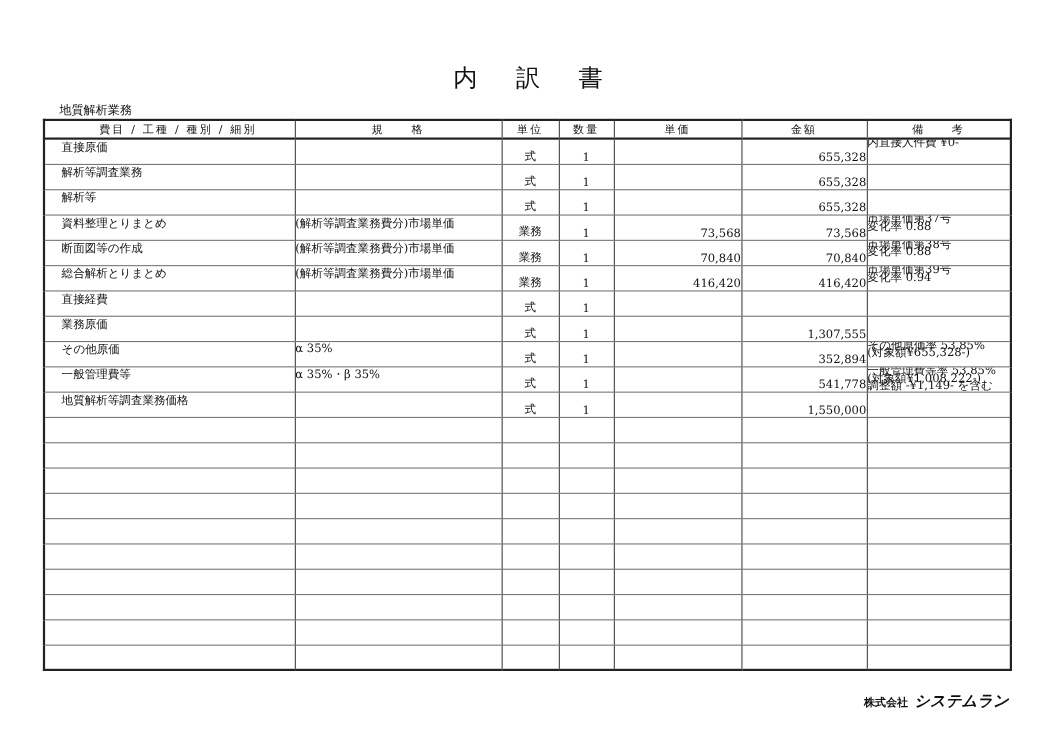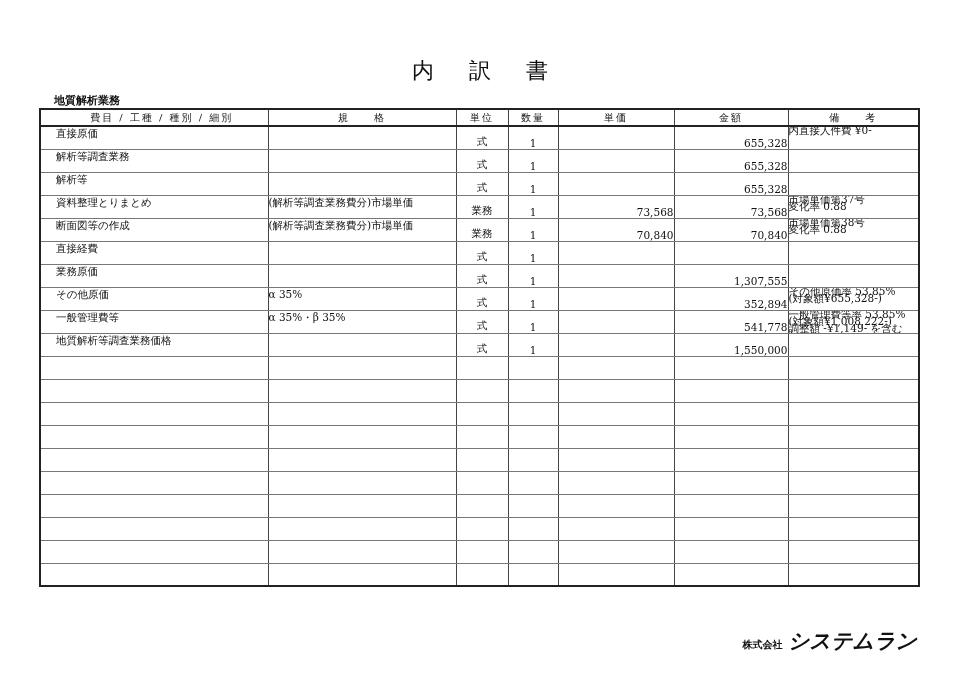--- a/index.html
+++ b/index.html
@@ -1,21 +1,21 @@
 <!DOCTYPE html>
 <html><head>
 <meta charset="utf-8">
 <style>
   html, body { margin: 0; padding: 0; background: #ffffff; }
   body { width: 960px; height: 679px; position: relative; overflow: hidden;
          font-family: "DejaVu Serif", "Liberation Serif", serif; color: #111; }
   .title { position: absolute; top: 56px; left: 0; width: 960px; text-align: center;
            font-size: 22px; letter-spacing: 0; }
   .title span { display: inline-block; margin: 0 14px; }
-  .project { position: absolute; left: 54px; top: 93px; font-size: 11px; font-weight: bold; }
+  .project { position: absolute; left: 54px; top: 93px; font-size: 11px; }
   table.grid { position: absolute; left: 39px; top: 108px; border-collapse: collapse;
                table-layout: fixed; width: 879px; }
   table.grid th, table.grid td { border-left: 1px solid #444; border-right: 1px solid #444;
                border-bottom: 1px solid #777; padding: 0; font-size: 10.5px; overflow: hidden; }
   table.grid thead th { height: 15px; font-weight: normal; text-align: center;
                border-top: 2px solid #222; border-bottom: 2px solid #222; font-size: 10px; letter-spacing: 2px; }
   table.grid tbody tr { height: 23px; margin-left: 24px; }
   table.grid tbody tr:last-child td { border-bottom: 2px solid #222; }
   table.grid td:first-child, table.grid th:first-child { border-left: 2px solid #222; padding-left: 15px; }
   table.grid td:last-child, table.grid th:last-child { border-right: 2px solid #222; }
@@ -24,21 +24,21 @@
   td.unit, td.qty { vertical-align: bottom; text-align: center; padding-bottom: 1px; }
   td.price, td.amount { vertical-align: bottom; text-align: right; padding-right: 3px; padding-bottom: 1px; font-size: 11px; }
   td.note { vertical-align: top; font-size: 5.5px; line-height: 7px; padding: 2px 0 0 3px; white-space: nowrap; }
   .lvl0 { padding-left: 12px; }
   .lvl1 { padding-left: 22px; }
   .lvl2 { padding-left: 33px; }
   .lvl3 { padding-left: 46px; }
   .company { position: absolute; right: 43px; top: 627px; font-family: "DejaVu Sans", "Liberation Sans", sans-serif;
              font-weight: bold; }
   .company .prefix { font-size: 10px; margin-left: 40px; }
-  .company .name { font-size: 21px; font-style: italic; letter-spacing: 0; }
+  .company .name { font-size: 14px; font-style: italic; letter-spacing: 0; }
 </style>
 </head>
 <body>
 
 <div class="title">
   <span>内</span>
   <span>訳</span>
   <span>書</span>
 </div>
 
@@ -113,20 +113,32 @@
         <td class="unit">業務</td>
         <td class="qty">1</td>
         <td class="price">70,840</td>
         <td class="amount">70,840</td>
         <td class="note">
           <div>市場単価第38号</div>
           <div>変化率 0.88</div>
         </td>
       </tr>
       <tr>
+        <td class="name lvl3">総合解析とりまとめ</td>
+        <td class="spec">(解析等調査業務費分)市場単価</td>
+        <td class="unit">業務</td>
+        <td class="qty">1</td>
+        <td class="price">416,420</td>
+        <td class="amount">416,420</td>
+        <td class="note">
+          <div>市場単価第39号</div>
+          <div>変化率 0.94</div>
+        </td>
+      </tr>
+      <tr>
         <td class="name lvl1">直接経費</td>
         <td class="spec"></td>
         <td class="unit">式</td>
         <td class="qty">1</td>
         <td class="price"></td>
         <td class="amount"></td>
         <td class="note"></td>
       </tr>
       <tr>
         <td class="name lvl0">業務原価</td>

